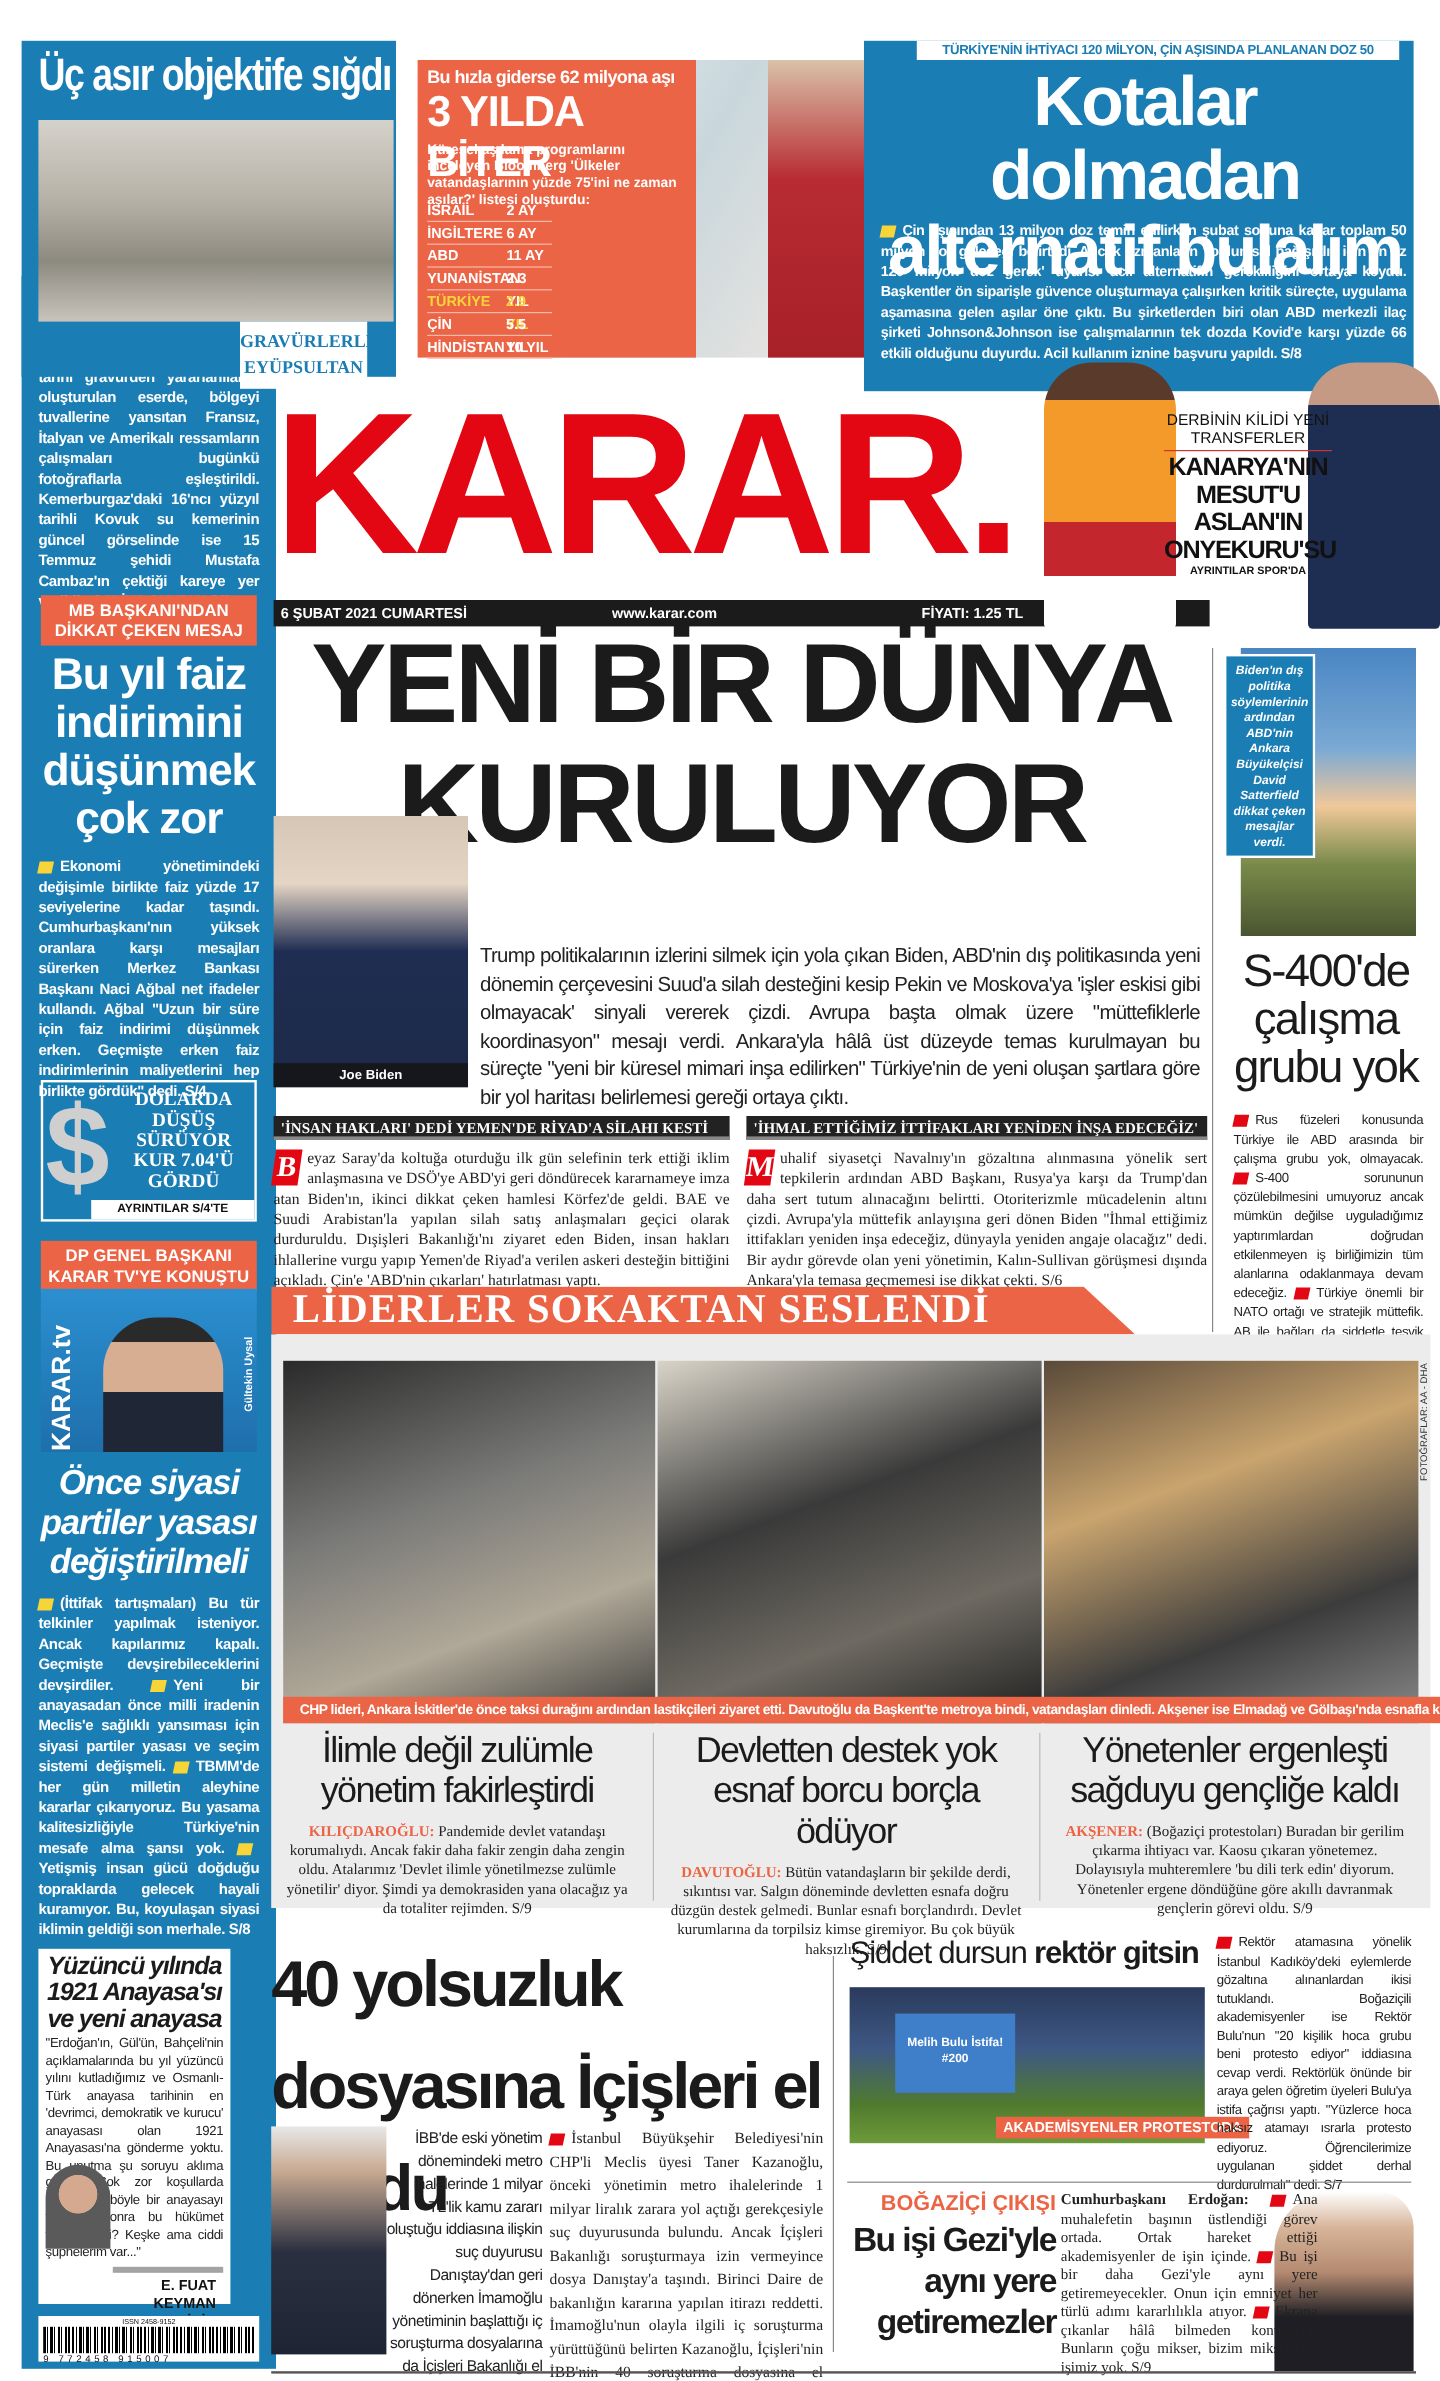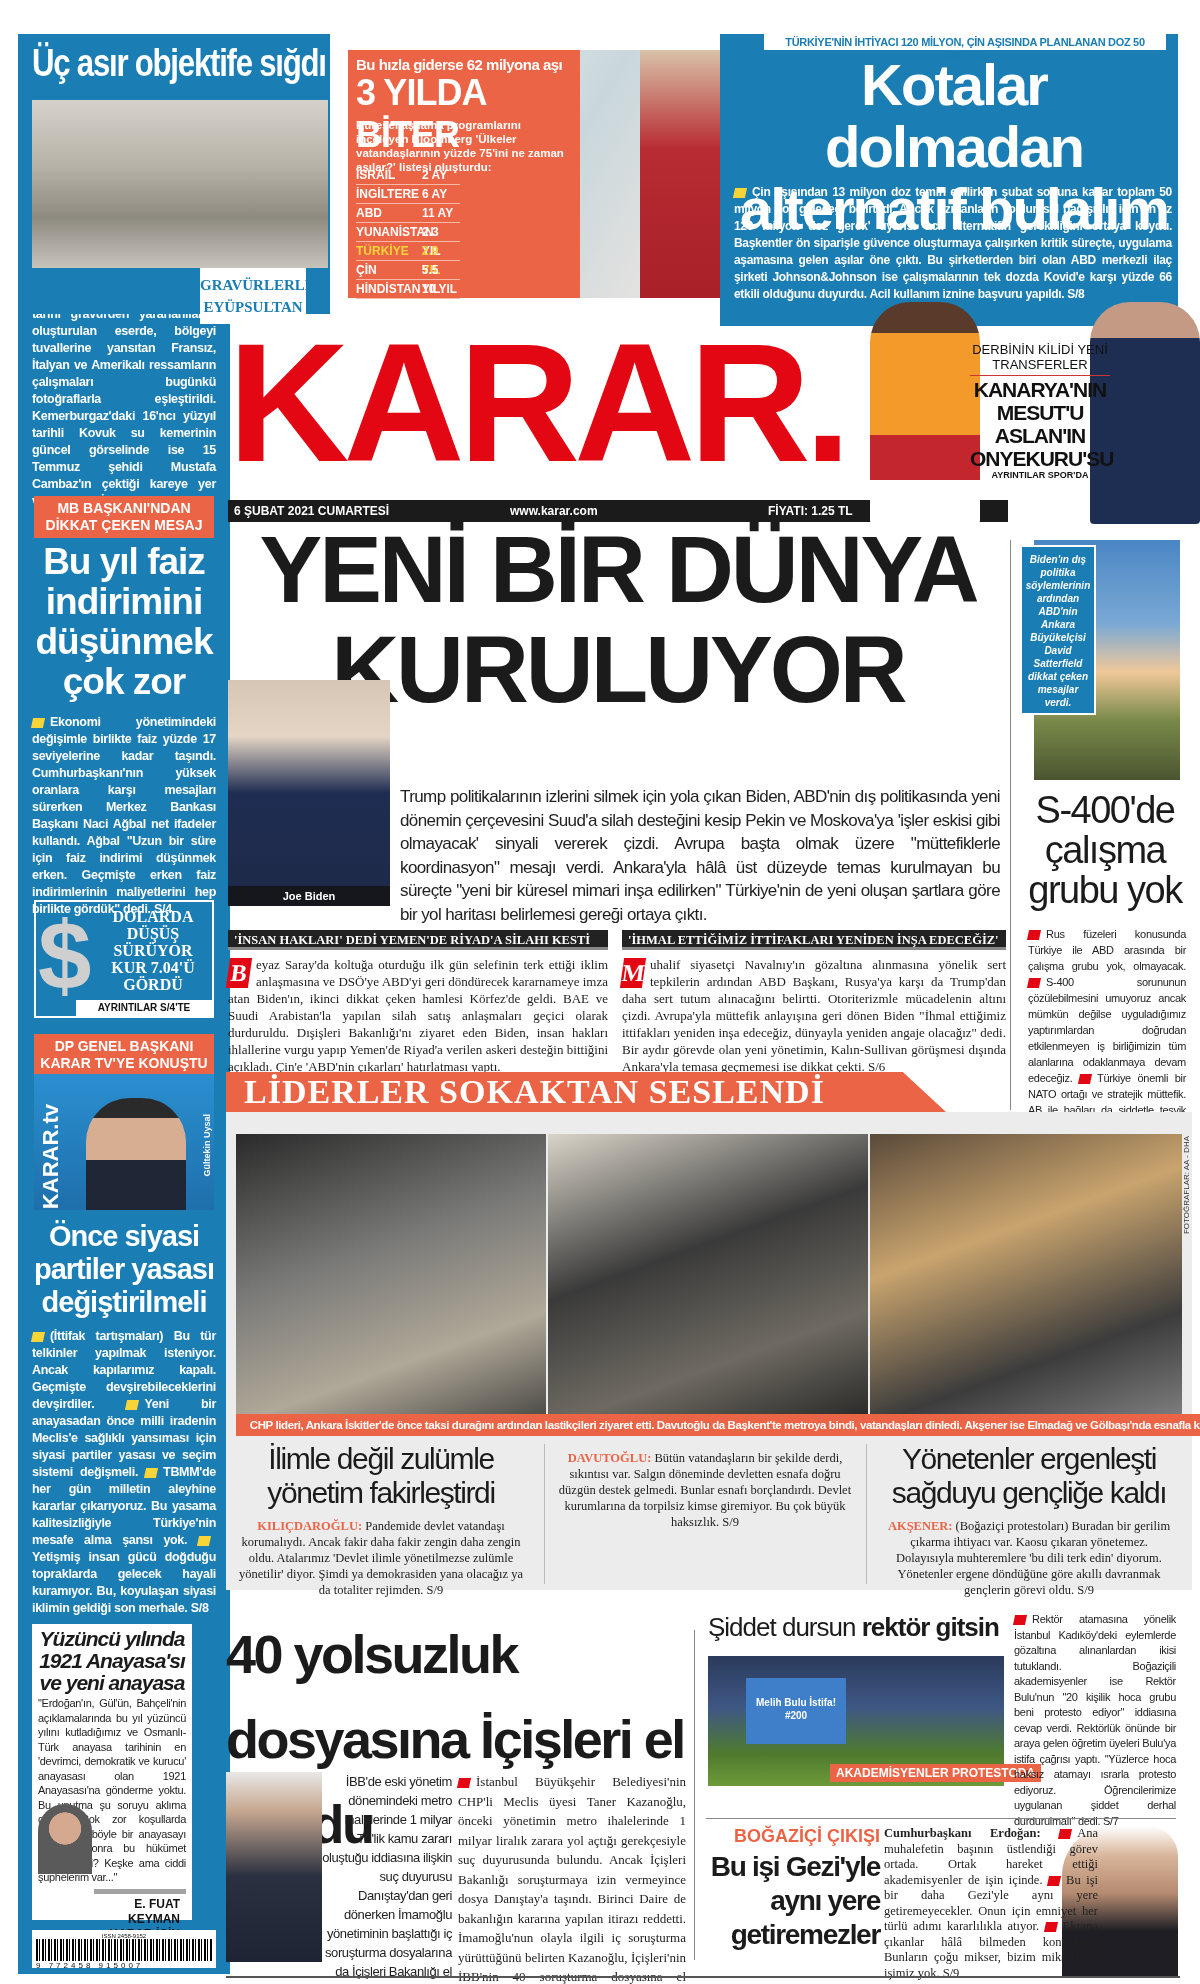--- a/index.html
+++ b/index.html
@@ -131,21 +131,21 @@
     <div style="position:absolute;left:2px;top:4px;width:56px;height:100px;font-size:96px;line-height:100px;color:#cfcfcf;font-weight:bold;">$</div>
     <div style="position:absolute;left:58px;top:6px;width:118px;text-align:center;color:#fff;font-family:'Liberation Serif',serif;font-weight:bold;font-size:16px;line-height:17px;">DOLARDA DÜŞÜŞ SÜRÜYOR KUR 7.04'Ü GÖRDÜ</div>
     <div style="position:absolute;left:40px;bottom:0;width:136px;height:16px;background:#fff;color:#111;font-size:10px;font-weight:bold;text-align:center;line-height:16px;">AYRINTILAR S/4'TE</div>
   </div>
   <div class="ribbon orange" style="top:804px;">DP GENEL BAŞKANI KARAR TV'YE KONUŞTU</div>
   <div style="position:absolute;left:16px;top:844px;width:180px;height:136px;background:linear-gradient(180deg,#2b8fd0,#1e6fab);">
     <div style="position:absolute;left:4px;top:30px;writing-mode:vertical-rl;transform:rotate(180deg);color:#fff;font-weight:bold;font-size:22px;">KARAR.tv</div>
     <div style="position:absolute;left:52px;top:24px;width:100px;height:112px;background:linear-gradient(180deg,#2a2a2a 0 18%,#d8ae92 18% 55%,#1f2635 55%);border-radius:44px 44px 0 0;"></div>
     <div style="position:absolute;right:2px;top:40px;writing-mode:vertical-rl;transform:rotate(180deg);color:#fff;font-size:9px;font-weight:bold;">Gültekin Uysal</div>
   </div>
-  <div class="bigw" style="top:990px;font-size:29px;line-height:33px;">Önce siyasi partiler yasası değiştirilmeli</div>
+  <div class="bigw" style="top:990px;font-size:29px;line-height:33px;font-style:italic;">Önce siyasi partiler yasası değiştirilmeli</div>
   <div class="txt just" style="top:1098px;">
     <span class="bullet"></span><span>(İttifak tartışmaları) Bu tür telkinler yapılmak isteniyor. Ancak kapılarımız kapalı. Geçmişte devşirebileceklerini devşirdiler.</span>
     <span class="bullet"></span><span>Yeni bir anayasadan önce milli iradenin Meclis'e sağlıklı yansıması için siyasi partiler yasası ve seçim sistemi değişmeli.</span>
     <span class="bullet"></span><span>TBMM'de her gün milletin aleyhine kararlar çıkarıyoruz. Bu yasama kalitesizliğiyle Türkiye'nin mesafe alma şansı yok.</span>
     <span class="bullet"></span><span>Yetişmiş insan gücü doğduğu topraklarda gelecek hayali kuramıyor. Bu, koyulaşan siyasi iklimin geldiği son merhale. S/8</span>
   </div>
   <div id="keyman">
     <h4>Yüzüncü yılında 1921 Anayasa'sı ve yeni anayasa</h4>
     <p>"Erdoğan'ın, Gül'ün, Bahçeli'nin açıklamalarında bu yıl yüzüncü yılını kutladığımız ve Osmanlı-Türk anayasa tarihinin en 'devrimci, demokratik ve kurucu' anayasası olan 1921 Anayasası'na gönderme yoktu. Bu unutma şu soruyu aklıma getirdi: Çok zor koşullarda hazırlanan böyle bir anayasayı yüz yıl sonra bu hükümet yapabilir mi? Keşke ama ciddi şüphelerim var..."</p>
     <div id="keyface"></div>
@@ -253,20 +253,21 @@
   <div id="lp2" class="lphoto"></div>
   <div id="lp3" class="lphoto"></div>
   <div id="photocredit">FOTOĞRAFLAR: AA - DHA</div>
   <div id="lidercap">CHP lideri, Ankara İskitler'de önce taksi durağını ardından lastikçileri ziyaret etti. Davutoğlu da Başkent'te metroya bindi, vatandaşları dinledi. Akşener ise Elmadağ ve Gölbaşı'nda esnafla konuştu.</div>
   <div class="lcol" style="left:0;">
     <h3>İlimle değil zulümle yönetim fakirleştirdi</h3>
     <p><span class="nm">KILIÇDAROĞLU:</span> <span>Pandemide devlet vatandaşı korumalıydı. Ancak fakir daha fakir zengin daha zengin oldu. Atalarımız 'Devlet ilimle yönetilmezse zulümle yönetilir' diyor. Şimdi ya demokrasiden yana olacağız ya da totaliter rejimden. S/9</span></p>
   </div>
   <div class="lsep" style="left:318px;"></div>
   <div class="lcol" style="left:324px;">
+    <h3>Devletten destek yok esnaf borcu borçla ödüyor</h3>
     <p><span class="nm">DAVUTOĞLU:</span> <span>Bütün vatandaşların bir şekilde derdi, sıkıntısı var. Salgın döneminde devletten esnafa doğru düzgün destek gelmedi. Bunlar esnafı borçlandırdı. Devlet kurumlarına da torpilsiz kimse giremiyor. Bu çok büyük haksızlık. S/9</span></p>
   </div>
   <div class="lsep" style="left:640px;"></div>
   <div class="lcol" style="left:648px;">
     <h3>Yönetenler ergenleşti sağduyu gençliğe kaldı</h3>
     <p><span class="nm">AKŞENER:</span> <span>(Boğaziçi protestoları) Buradan bir gerilim çıkarma ihtiyacı var. Kaosu çıkaran yönetemez. Dolayısıyla muhteremlere 'bu dili terk edin' diyorum. Yönetenler ergene döndüğüne göre akıllı davranmak gençlerin görevi oldu. S/9</span></p>
   </div>
 </div>
 <div id="liderbar" class="abs">LİDERLER SOKAKTAN SESLENDİ</div>
 

